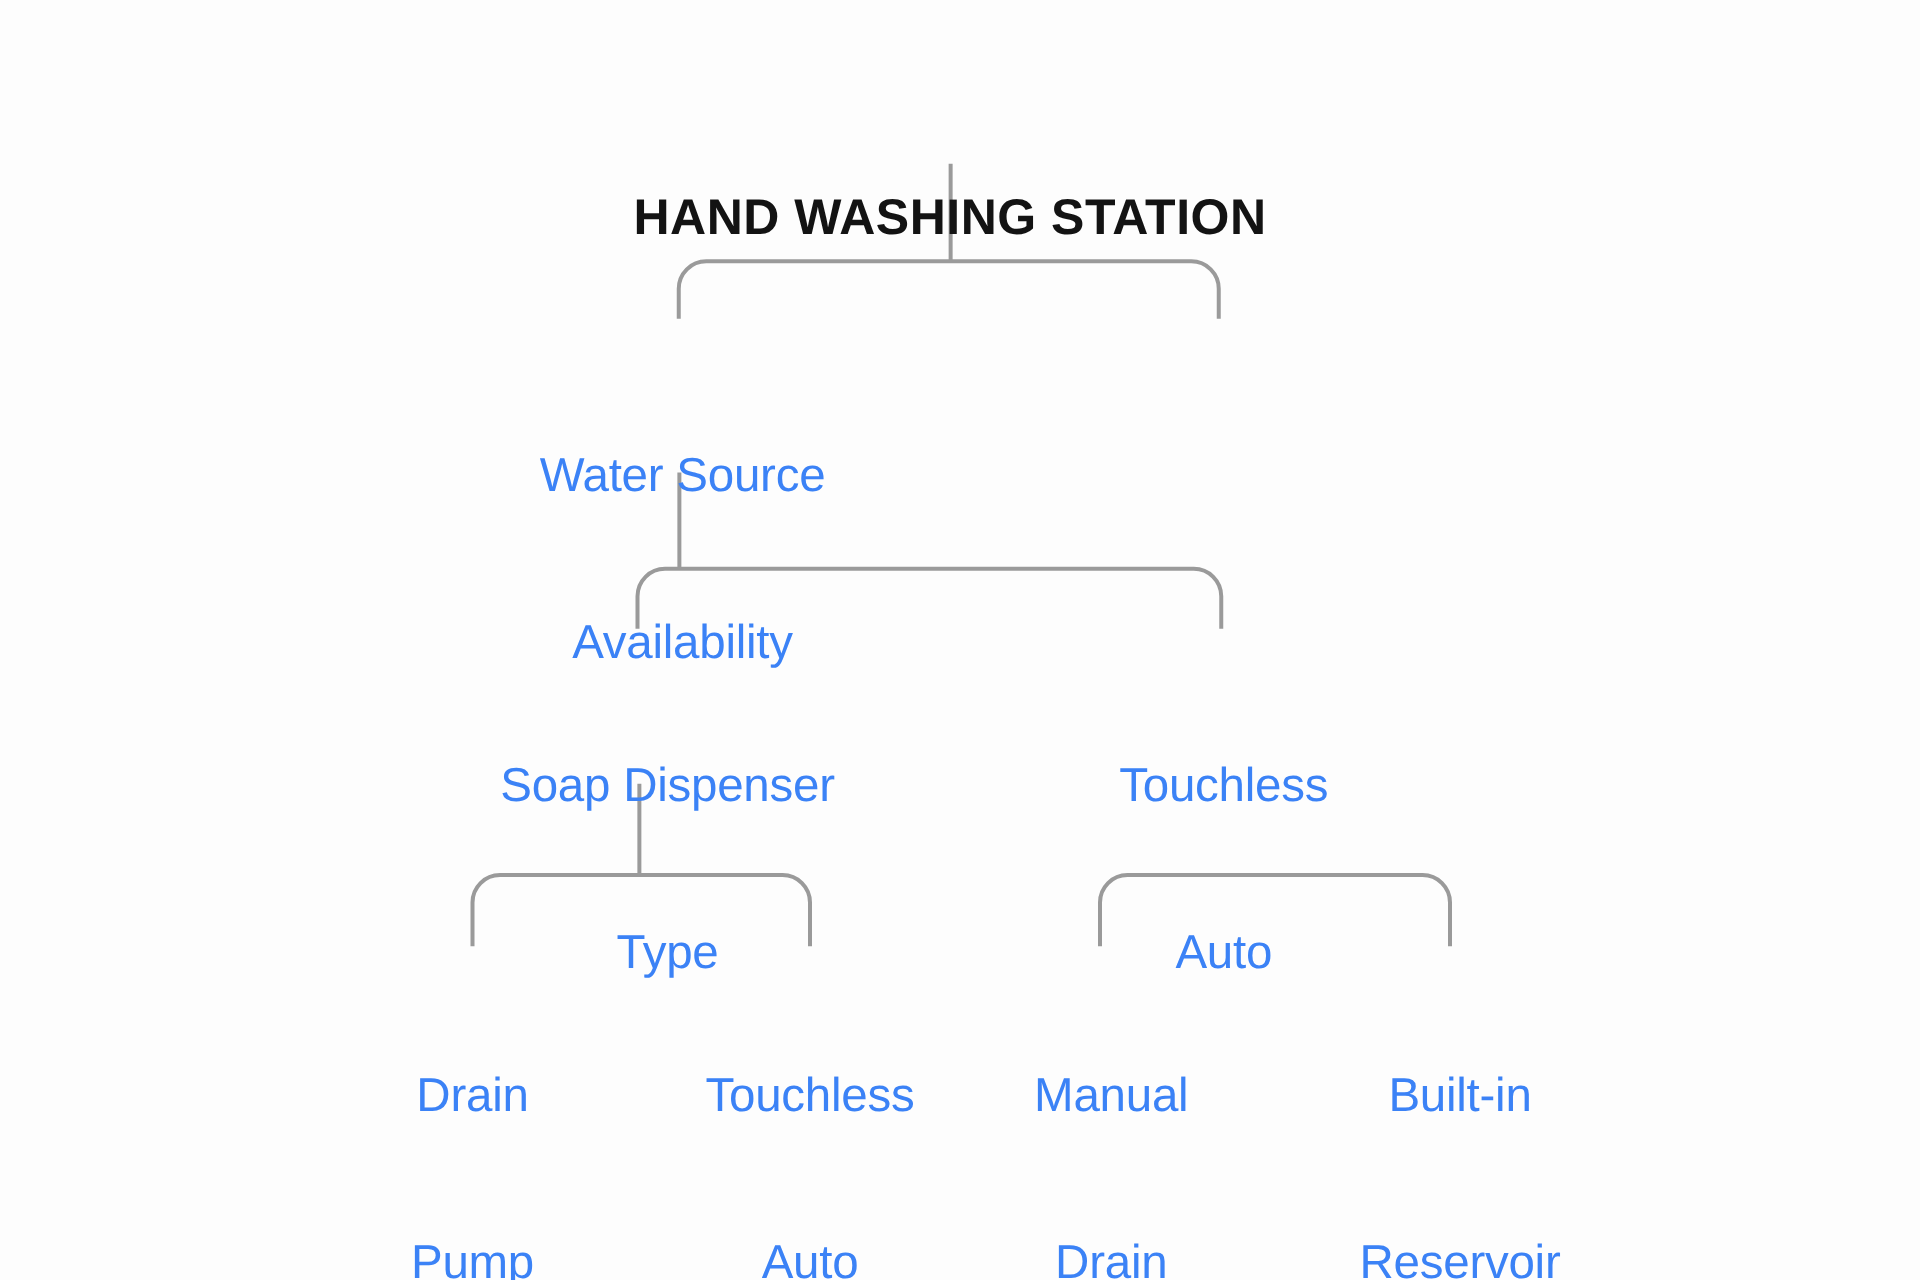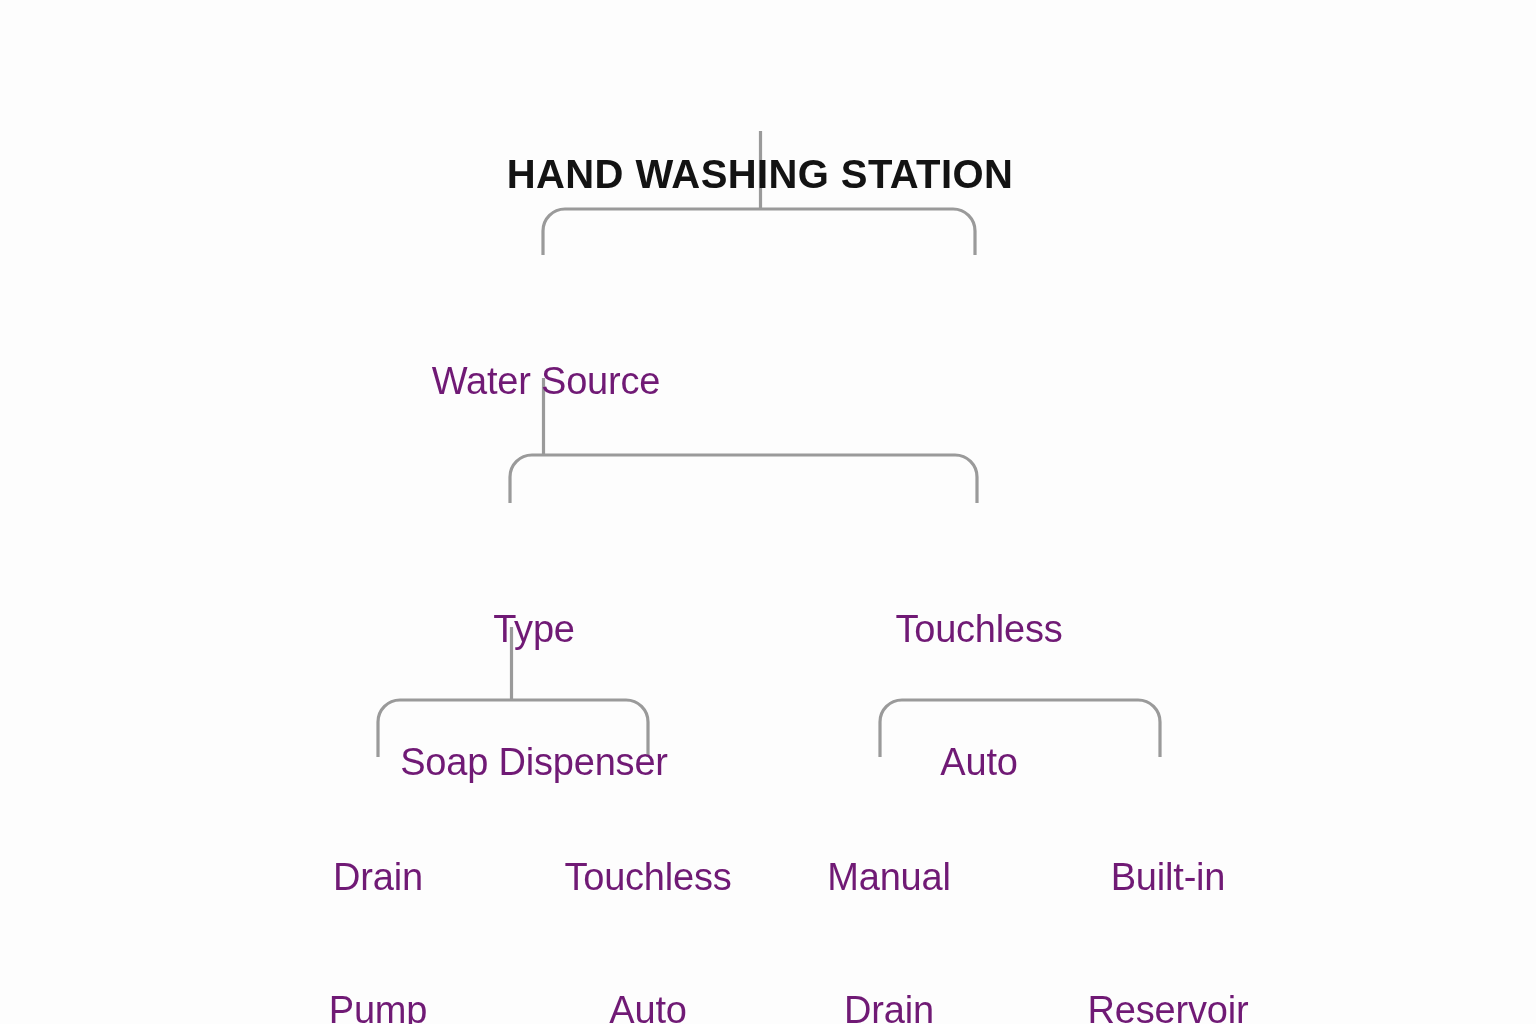--- a/index.html
+++ b/index.html
@@ -24,21 +24,21 @@
     position: absolute;
     top: 0;
     left: 0;
     width: 1536px;
     height: 1024px;
     pointer-events: none;
   }
   .node {
     position: absolute;
     text-align: center;
-    color: #701a75;
+    color: #3b82f6;
     line-height: 1.17;
     white-space: pre;
     letter-spacing: -0.2px;
   }
   .node-title {
     font-size: 40px;
     font-weight: bold;
     letter-spacing: 0.4px;
     color: #131313;
   }
@@ -95,26 +95,27 @@
                L 1160 757"></path>
     </g>
   </svg>
 
   <div class="node node-title ctr" style="left:760px; top:57px;">
     <div>HAND WASHING STATION</div>
   </div>
 
   <div class="node node-branch ctr" style="left:546px; top:270px;">
     <div>Water Source</div>
+    <div>Availability</div>
   </div>
 
 
   <div class="node node-branch ctr" style="left:534px; top:518px;">
+    <div>Soap Dispenser</div>
     <div>Type</div>
-    <div>Soap Dispenser</div>
   </div>
 
   <div class="node node-branch ctr" style="left:979px; top:518px;">
     <div>Touchless</div>
     <div>Auto</div>
   </div>
 
   <div class="node node-leaf ctr" style="left:378px; top:766px;">
     <div>Drain</div>
     <div>Pump</div>

